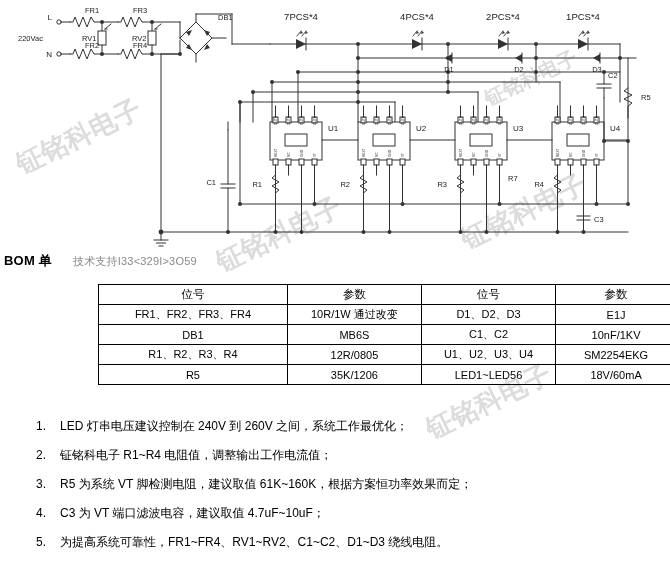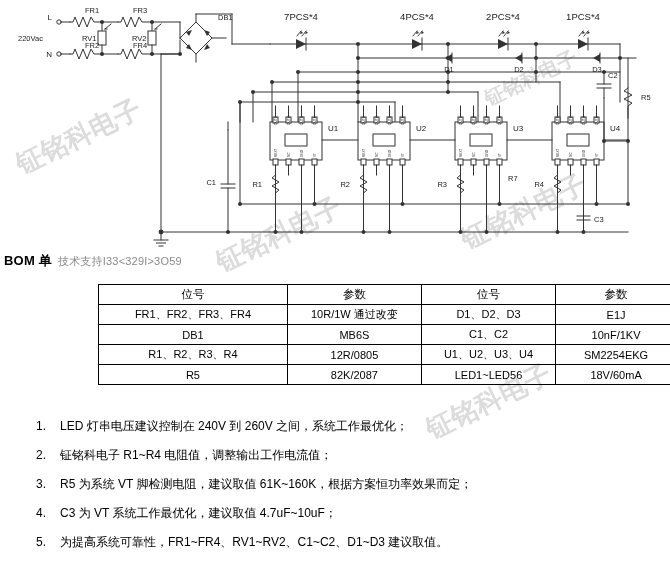--- a/index.html
+++ b/index.html
@@ -30,21 +30,21 @@
   #schematic svg{display:block;}
   .lbl{font-family:"Liberation Sans","DejaVu Sans",sans-serif;fill:#1a1a1a;}
 
   
   .bom-head{
     position:absolute;left:4px;top:252px;
     font-size:13px;font-weight:bold;letter-spacing:.2px;
     white-space:nowrap;
   }
   .bom-head .sup{
-    font-size:11px;font-weight:normal;color:#8a8a8a;margin-left:6px;
+    font-size:11px;font-weight:normal;color:#8a8a8a;margin-left:21px;
   }
 
   
   table.bom{
     position:absolute;left:98px;top:272px;
     width:579px;
     border-collapse:collapse;
     font-size:11px;
     background:transparent;
     margin-top:12px;
@@ -492,21 +492,21 @@
           <td class="c4">10nF/1KV</td>
         </tr>
         <tr>
           <td class="c1">R1、R2、R3、R4</td>
           <td class="c2">12R/0805</td>
           <td class="c3">U1、U2、U3、U4</td>
           <td class="c4">SM2254EKG</td>
         </tr>
         <tr>
           <td class="c1">R5</td>
-          <td class="c2">82K/2087</td>
+          <td class="c2">35K/1206</td>
           <td class="c3">LED1~LED56</td>
           <td class="c4">18V/60mA</td>
         </tr>
       </tbody>
   </table>
 
   <div class="notes" id="notes-list">
       <div class="note">
         <span class="num">1.</span>
         <span class="txt">LED 灯串电压建议控制在 240V 到 260V 之间，系统工作最优化；</span>
@@ -514,21 +514,21 @@
       <div class="note">
         <span class="num">2.</span>
         <span class="txt">钲铭科电子 R1~R4 电阻值，调整输出工作电流值；</span>
       </div>
       <div class="note">
         <span class="num">3.</span>
         <span class="txt">R5 为系统 VT 脚检测电阻，建议取值 61K~160K，根据方案恒功率效果而定；</span>
       </div>
       <div class="note">
         <span class="num">4.</span>
-        <span class="txt">C3 为 VT 系统工作最优化，建议取值 4.7uF~10uF；</span>
+        <span class="txt">C3 为 VT 端口滤波电容，建议取值 4.7uF~10uF；</span>
       </div>
       <div class="note">
         <span class="num">5.</span>
-        <span class="txt">为提高系统可靠性，FR1~FR4、RV1~RV2、C1~C2、D1~D3 建议取值。</span>
+        <span class="txt">为提高系统可靠性，FR1~FR4、RV1~RV2、C1~C2、D1~D3 绕线电阻。</span>
       </div>
     </div>
 
 </div>
 
 </body></html>

